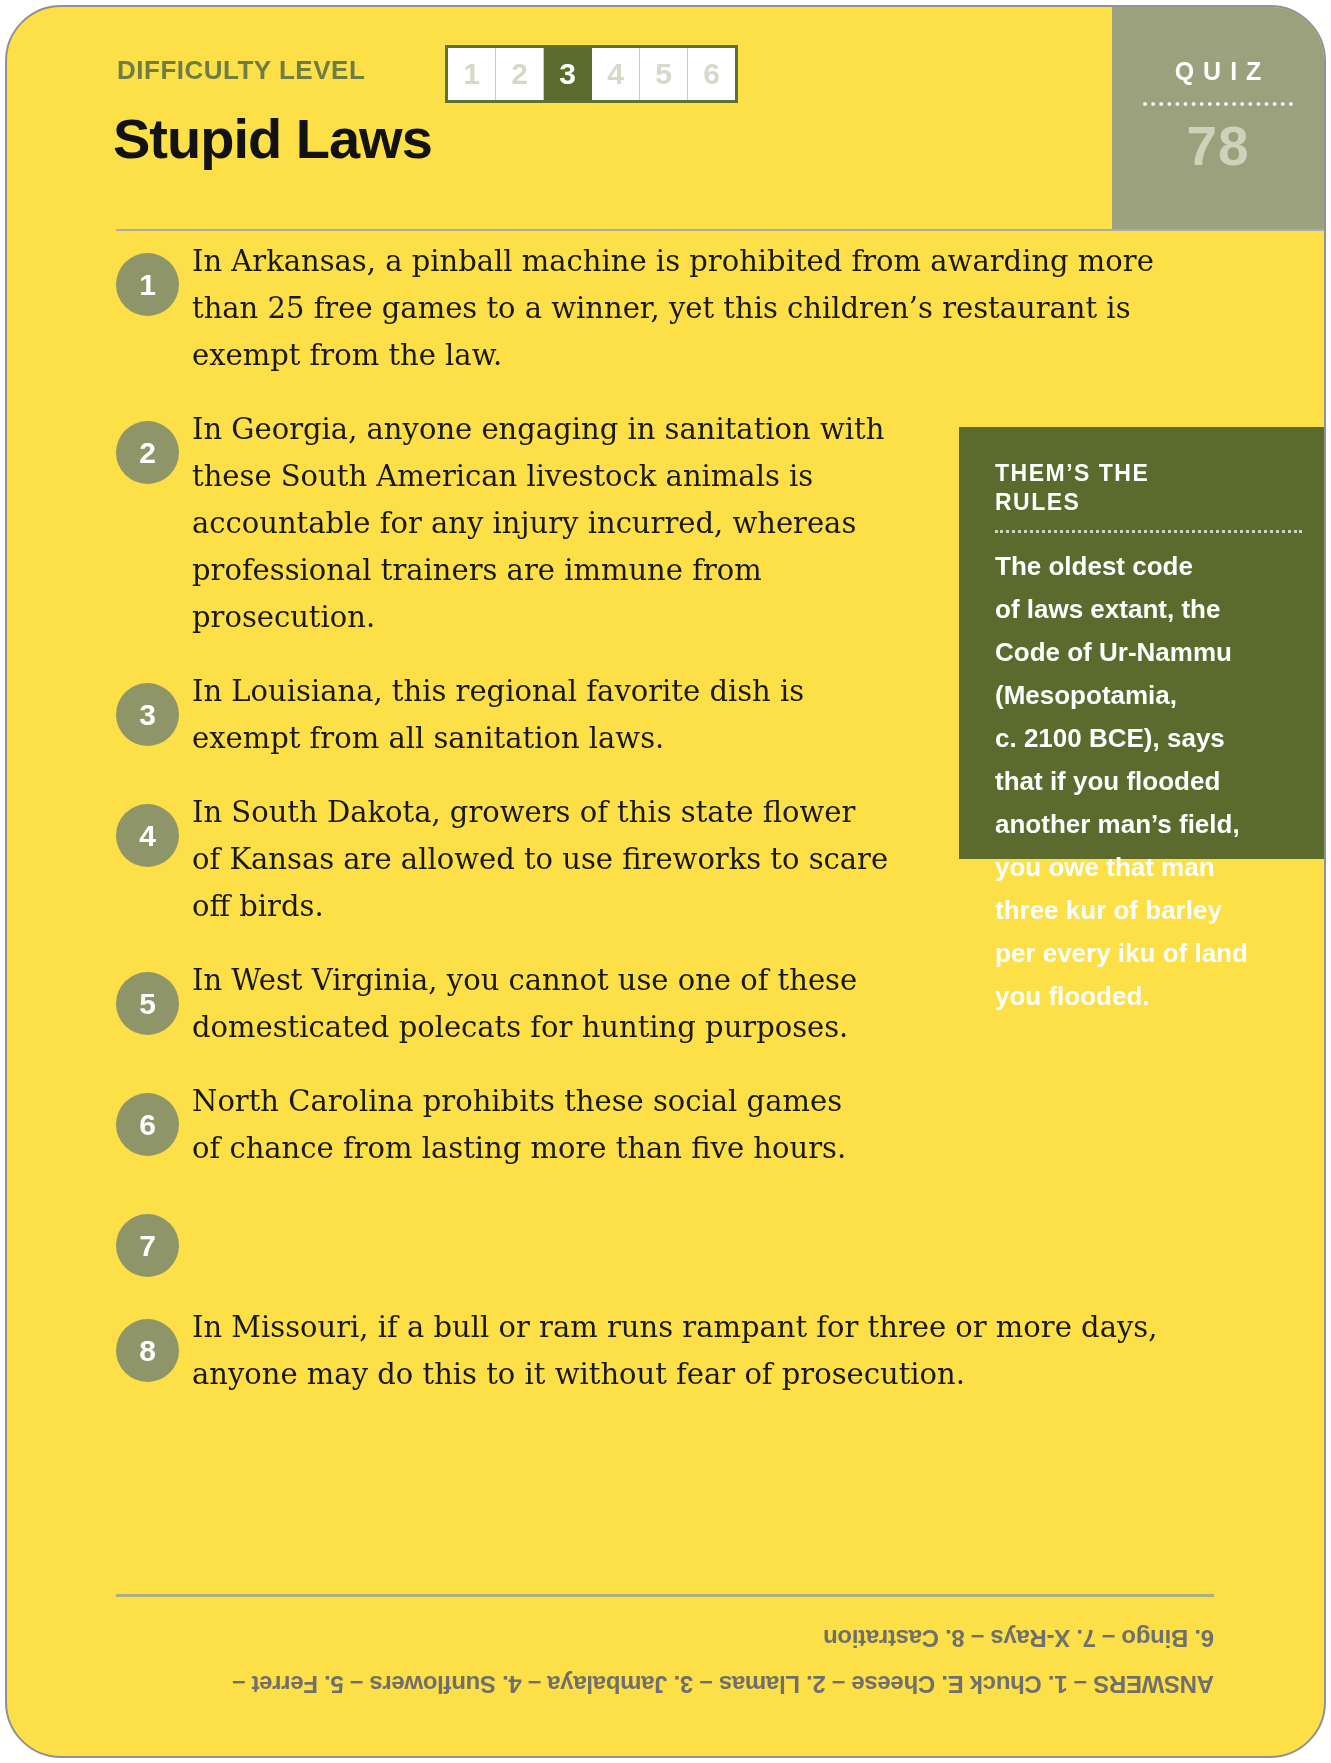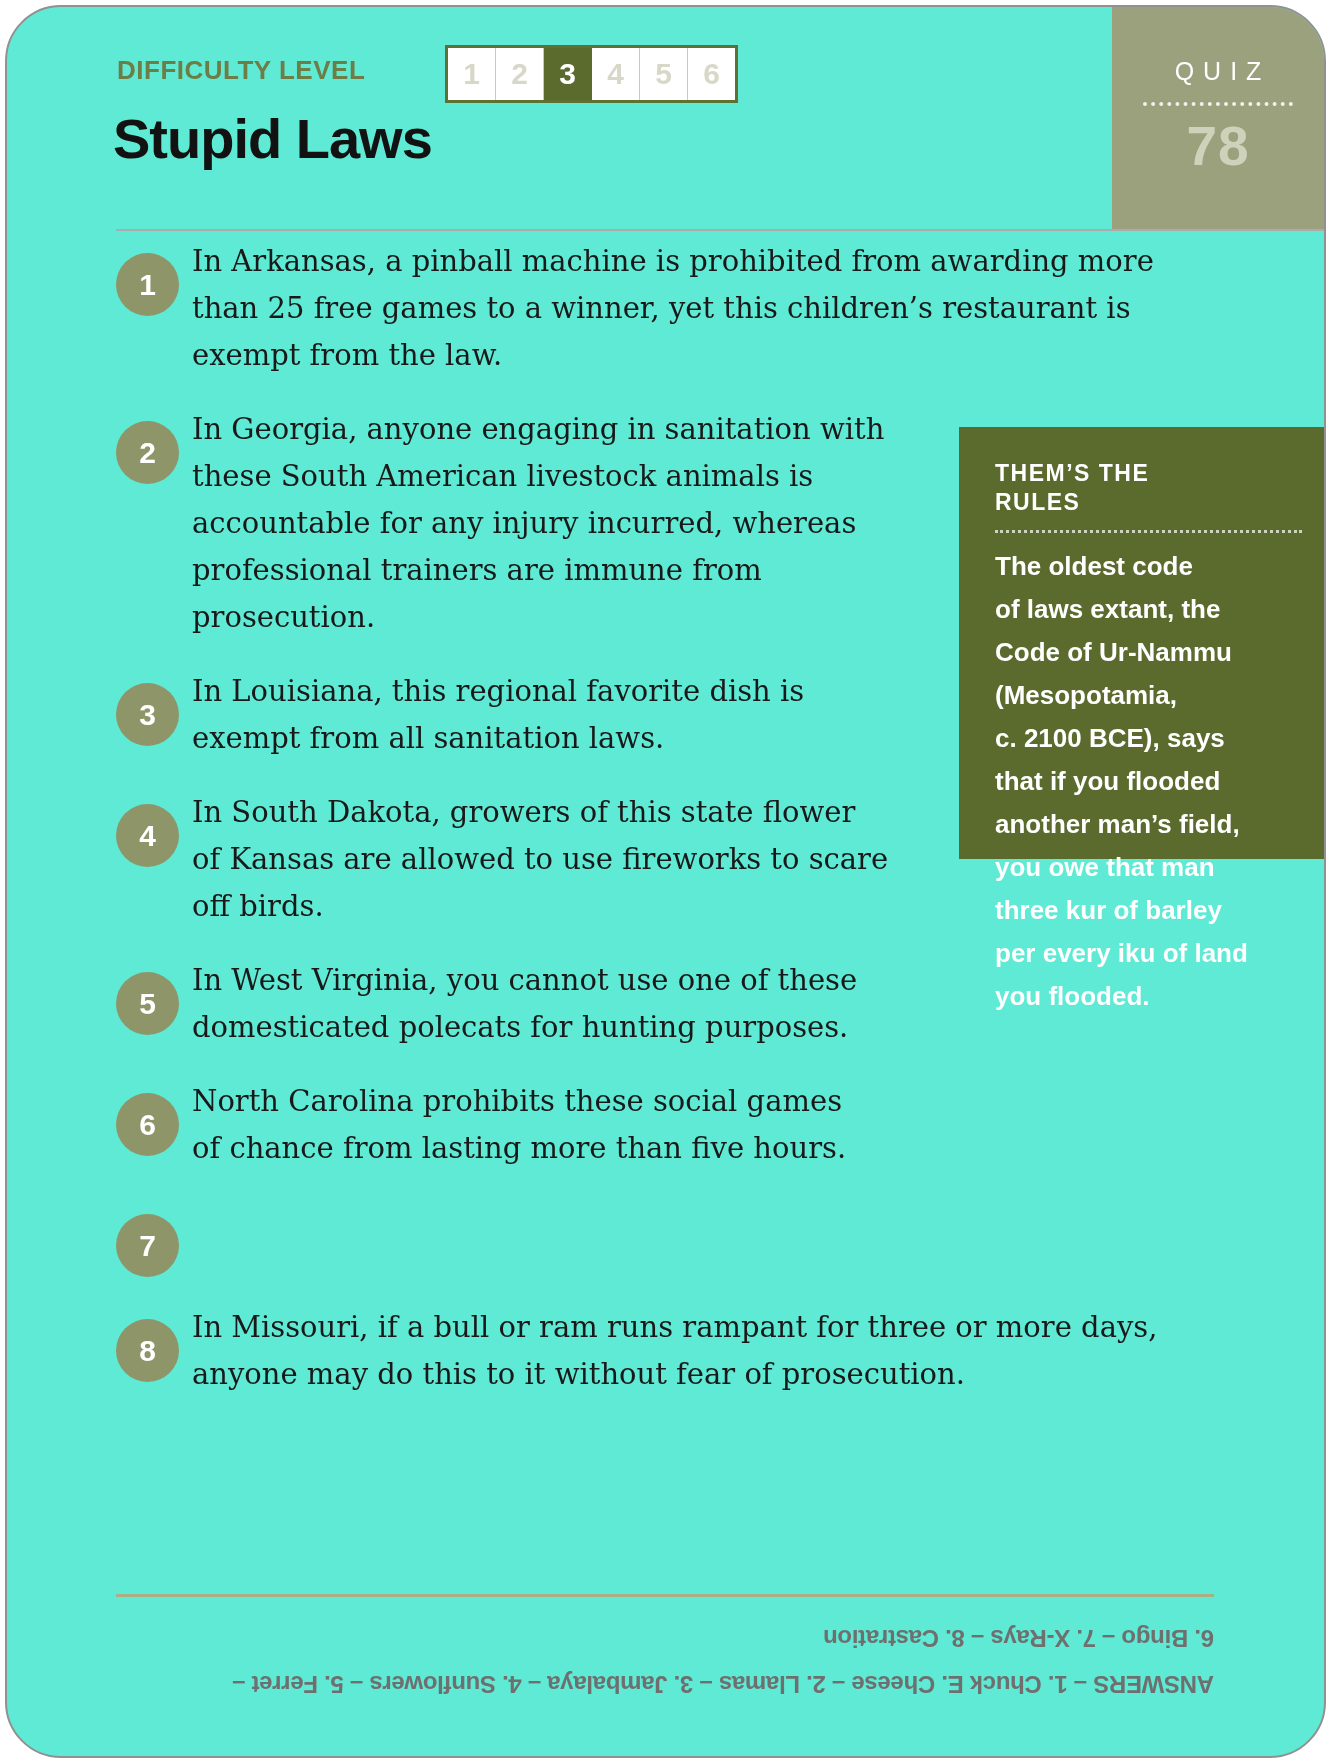--- a/index.html
+++ b/index.html
@@ -1,20 +1,20 @@
 <!DOCTYPE html>
 <html><head>
 <meta charset="utf-8">
 <style>
   html,body{margin:0;padding:0;background:#ffffff;}
   body{width:1331px;height:1763px;position:relative;font-family:"Liberation Sans",sans-serif;}
 
   .card{
     position:absolute;left:5px;top:5px;right:5px;bottom:5px;
-    border:2px solid #919191;border-radius:56px;background:#5eead4;overflow:hidden;
+    border:2px solid #919191;border-radius:56px;background:#fde047;overflow:hidden;
   }
 
   
   .diff-label{
     position:absolute;left:110px;top:48px;
     font-size:26px;font-weight:bold;color:#6d7d45;letter-spacing:.5px;
   }
   .diff-meter{
     position:absolute;left:438px;top:38px;display:flex;
     border:3px solid #5f7033;background:#fff;
@@ -35,21 +35,21 @@
     position:absolute;left:109px;right:0;top:222px;height:2px;background:#ababab;
   }
 
   
   .quiz-badge{
     position:absolute;top:0;right:0;width:212px;height:222px;
     background:#9aa17c;display:flex;flex-direction:column;align-items:center;
     padding-top:50px;box-sizing:border-box;
   }
   .quiz-word{
-    font-size:25px;font-weight:normal;color:#ffffff;letter-spacing:9px;text-indent:9px;text-align:center;
+    font-size:25px;font-weight:bold;color:#ffffff;letter-spacing:9px;text-indent:9px;text-align:center;
   }
   .quiz-dots{
     width:150px;border-top:4px dotted rgba(255,255,255,.85);margin:16px 0 8px 0;
   }
   .quiz-num{
     font-size:55px;font-weight:bold;color:#ced2bb;letter-spacing:1px;
   }
 
   
   #questions{position:absolute;left:109px;top:231px;right:8px;}

